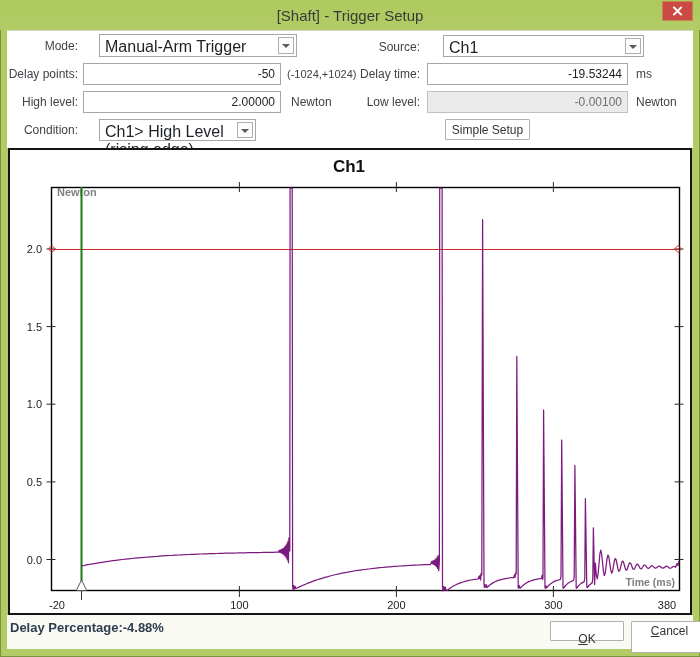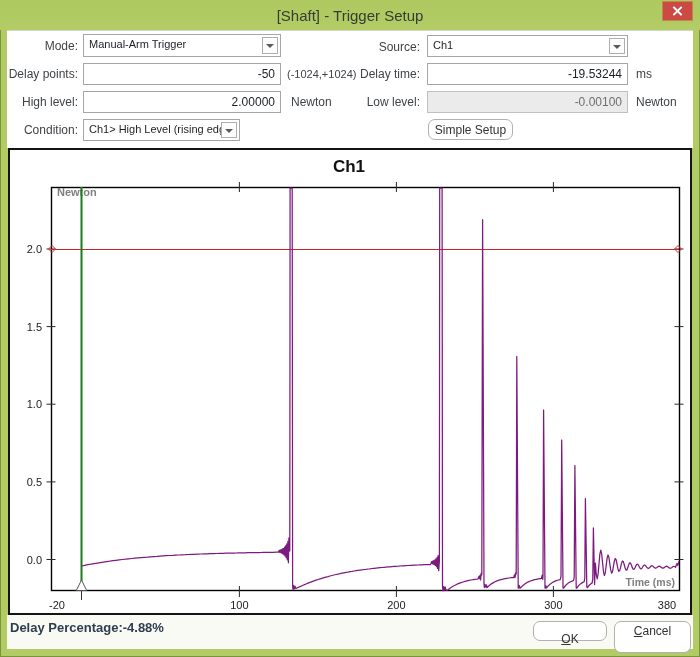--- a/index.html
+++ b/index.html
@@ -4,28 +4,28 @@
 <style>
 * { margin:0; padding:0; box-sizing:border-box; }
 html,body { width:700px; height:657px; overflow:hidden; }
 body { font-family:"Liberation Sans",sans-serif; background:#b2cb64; position:relative; }
 #frame { position:absolute; left:0; top:0; width:700px; height:657px;
   border:1px solid #78953b; }
 .lbl { position:absolute; font-size:12px; color:#3f4347; text-align:right; }
 .lbl2 { position:absolute; font-size:12px; color:#3f4347; }
 .tbox { position:absolute; background:#fff; border:1px solid #a6a6a6; font-size:12px;
   color:#1c2025; text-align:right; padding:3px 5px 17px 0; }
-.combo { position:absolute; background:#fff; border:1px solid #a6a6a6; font-size:11px;
-  color:#1c2025; padding:3px 0 0 5px; }
+.combo { position:absolute; background:#fff; border:1px solid #a6a6a6; font-size:16px;
+  color:#1c2025; padding:3px 0 0 5px;margin-left:16px; }
 .cbtn { position:absolute; right:2px; top:2px; bottom:2px; width:16px; background:#fdfdfd;
   border:1px solid #aeaeae; }
 .cbtn:after { content:""; position:absolute; left:50%; top:50%; margin:-1.5px 0 0 -4px;
   border-left:4px solid transparent; border-right:4px solid transparent; border-top:4.5px solid #5a5a5a; }
-.btn { position:absolute; background:#fff; border:1px solid #b1b1b1; border-radius:7px;
-  font-size:12px; color:#333; text-align:center; }
+.btn { position:absolute; background:#fff; border:1px solid #b1b1b1; border-radius:1px;
+  font-size:12px; color:#333; text-align:center;margin-left:17px; }
 </style>
 </head>
 <body>
 <div id="frame"></div>
 
 <div style="position:absolute;left:0;top:0;width:700px;height:30px;background:linear-gradient(#aec95f,#b3cc66);"></div>
 <div style="position:absolute;left:0;top:7px;width:700px;text-align:center;font-size:15px;color:#363c36;">[Shaft] - Trigger Setup</div>
 <div style="position:absolute;left:662px;top:1px;width:31px;height:20px;background:#cb4a44;border:1.5px solid #c0884f;">
 <svg width="29" height="18" viewBox="0 0 29 18">
       <path d="M11,5.5 L18,12.5 M18,5.5 L11,12.5" stroke="#fff" stroke-width="1.9" stroke-linecap="square"></path>

